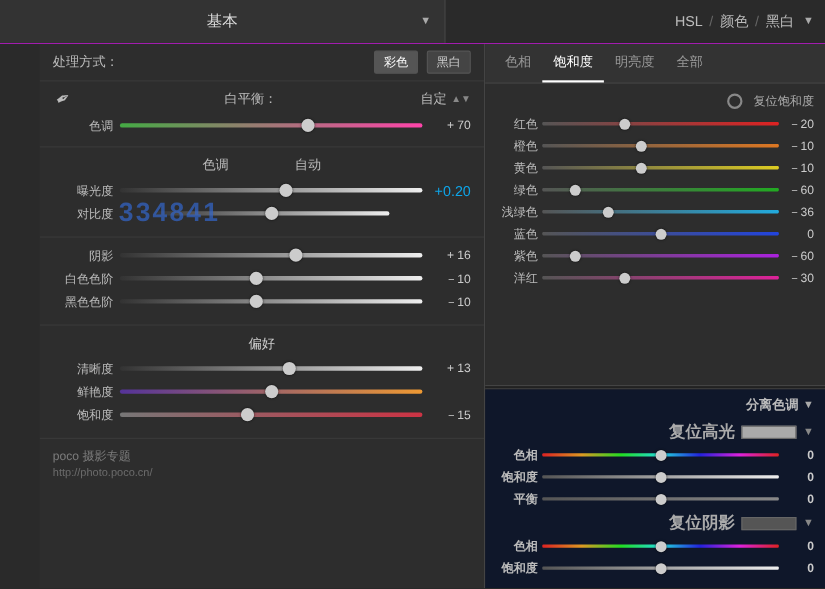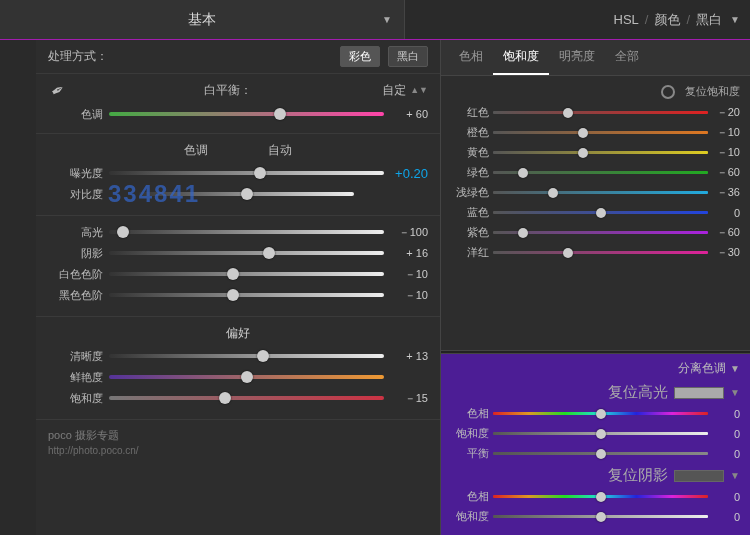--- a/index.html
+++ b/index.html
@@ -420,22 +420,23 @@
     
     .panel-divider {
       height: 4px;
       background: #222;
       border-top: 1px solid #444;
       border-bottom: 1px solid #444;
     }
 
     
     .split-toning {
-      background: #4c1d95;
+      background: #0f172a;
       padding: 6px 10px;
+      font-weight: bold;
     }
 
     .split-header {
       display: flex;
       align-items: center;
       justify-content: flex-end;
       margin-bottom: 6px;
       gap: 4px;
     }
 
@@ -548,21 +549,21 @@
       </div>
 
 
       <div class="slider-row">
         <span class="slider-name">色调</span>
         <div class="slider-track-wrap">
           <div class="slider-track tint">
             <div class="slider-thumb" style="left:62%"></div>
           </div>
         </div>
-        <span class="slider-value">+ 60</span>
+        <span class="slider-value">+ 70</span>
       </div>
     </div>
 
     <div class="section section-relative">
       <div class="tone-header">
         <span class="tone-label-center">色调</span>
         <button class="tone-auto">自动</button>
       </div>
 
       <div class="slider-row">
@@ -582,29 +583,20 @@
             <div class="slider-thumb" style="left:50%"></div>
           </div>
         </div>
         <span class="slider-value"></span>
 
         <span style="position:absolute;left:60px;color:#3366cc;font-size:24px;font-weight:bold;opacity:0.7;pointer-events:none;letter-spacing:2px;">334841</span>
       </div>
     </div>
 
     <div class="section">
-      <div class="slider-row">
-        <span class="slider-name">高光</span>
-        <div class="slider-track-wrap">
-          <div class="slider-track highlight">
-            <div class="slider-thumb" style="left:5%"></div>
-          </div>
-        </div>
-        <span class="slider-value">－100</span>
-      </div>
 
       <div class="slider-row">
         <span class="slider-name">阴影</span>
         <div class="slider-track-wrap">
           <div class="slider-track shadow">
             <div class="slider-thumb" style="left:58%"></div>
           </div>
         </div>
         <span class="slider-value">+ 16</span>
       </div>

